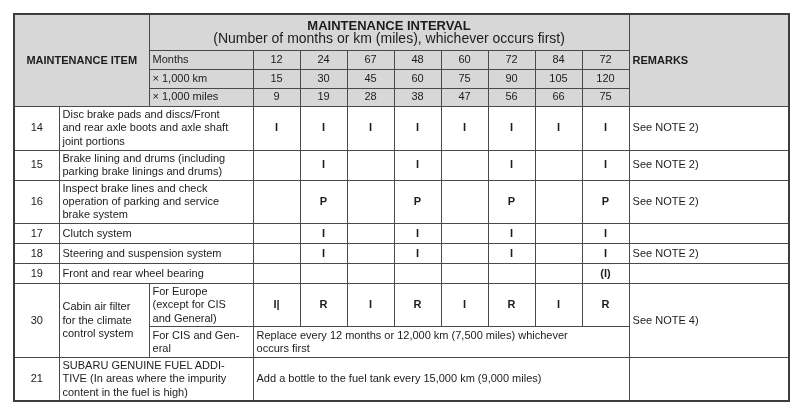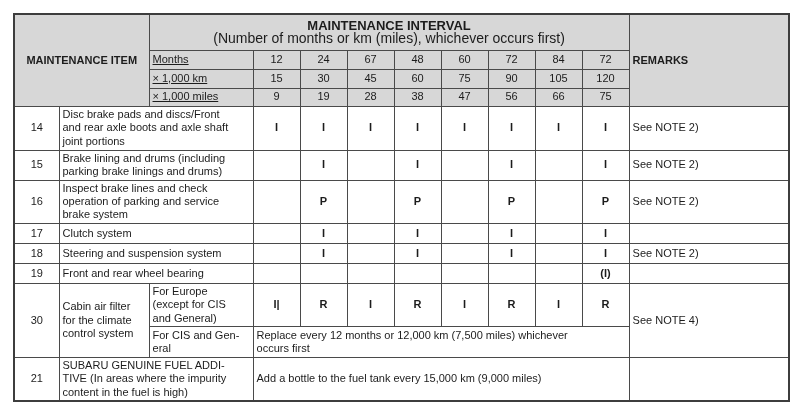--- a/index.html
+++ b/index.html
@@ -17,21 +17,21 @@
     border:1px solid #4a4a4a;
     font-size:11px;line-height:13.4px;
     padding:1px 3px;vertical-align:middle;overflow:hidden;
   }
   .hdr{background:#d7d7d7;}
   .item-hdr{text-align:center;font-weight:bold;font-size:11.5px;}
   .interval-hdr{text-align:center;line-height:14px;}
   .interval-hdr .t{font-weight:bold;font-size:13px;}
   .interval-hdr .s{font-size:14px;}
   .remarks-hdr{text-align:left;font-weight:bold;font-size:11.5px;}
-  .scale-label{text-align:left;padding-left:5px;text-decoration:underline;}
+  .scale-label{text-align:left;padding-left:5px;}
   .scale-num{text-align:center;margin-left:34px;}
   .cnum{text-align:center;}
   .desc{text-align:left;white-space:pre-line;padding-left:5px;}
   .val{text-align:center;font-weight:bold;font-size:11.5px;}
   .note{text-align:left;white-space:pre-line;padding-left:6px;}
   .remark{text-align:left;padding-left:5px;margin-left:24px;}
 </style>
 </head>
 <body>
 

